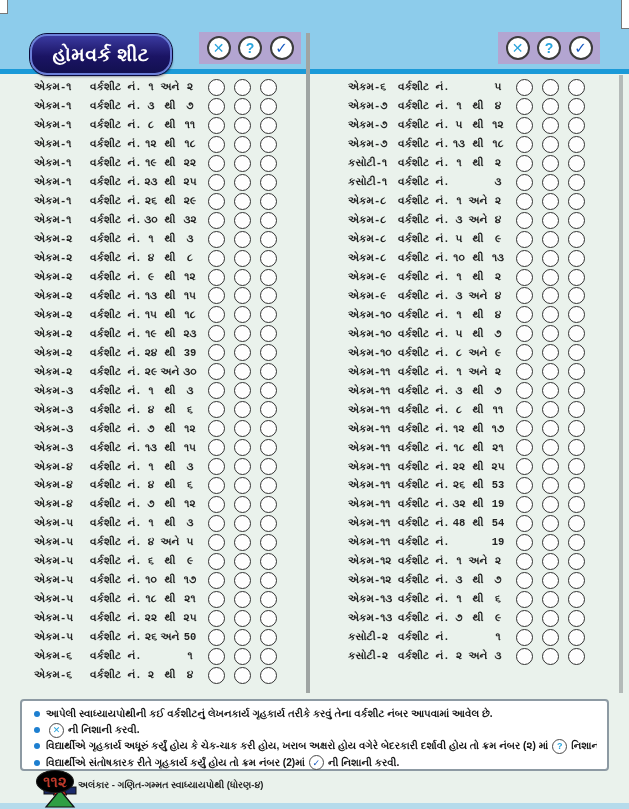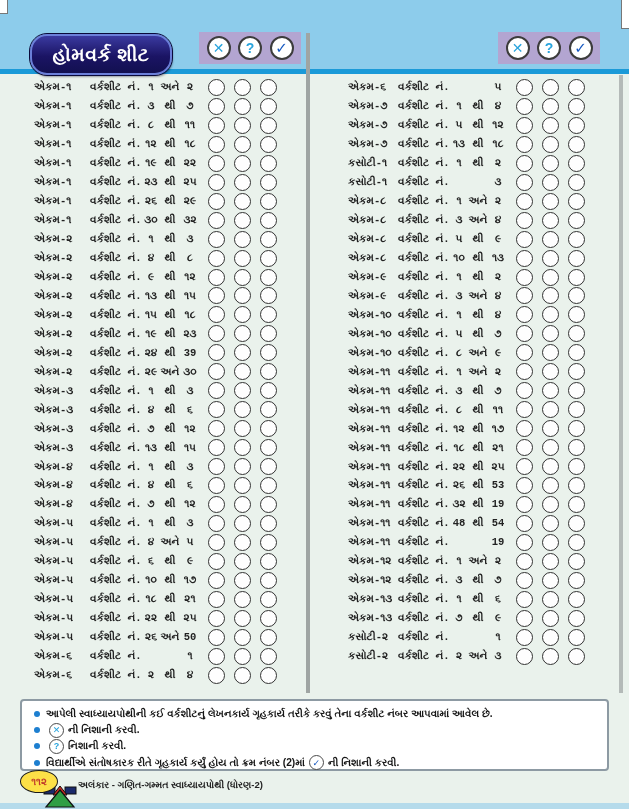--- a/index.html
+++ b/index.html
@@ -61,24 +61,24 @@
   .bullet-dot{width:6px;height:6px;border-radius:50%;background:#1d7fd0;margin-right:6px;flex-shrink:0;}
   .mark-chip{
     display:inline-flex;width:13px;height:13px;margin:0 3px;flex-shrink:0;
     border:1.5px solid #4a4a4a;border-radius:50%;background:#fff;box-sizing:content-box;
     align-items:center;justify-content:center;font-size:9px;font-weight:bold;color:#29a4dd;
   }
   .mark-chip.check{color:#1658c0;}
   .instr-pre{margin-right:1px;} .instr-post{margin-left:1px;text-align:right;}
 
   .page-badge{
-    position:absolute;left:20px;top:770px;width:36px;height:21px;z-index:2;
-    background:#fde047;border:1.7px solid #1a1a1a;border-radius:50%;
+    position:absolute;left:36px;top:770px;width:36px;height:21px;z-index:2;
+    background:#000000;border:1.7px solid #1a1a1a;border-radius:50%;
     display:flex;align-items:center;justify-content:center;
-    color:#c03a2b;font-weight:bold;font-size:10px;
+    color:#c03a2b;font-weight:bold;font-size:15px;
   }
   .mascot{position:absolute;left:40px;top:786px;z-index:1;}
   .book-title{position:absolute;left:78px;top:779px;font-size:9.5px;font-weight:bold;color:#222;white-space:nowrap;}
   .bottom-strip{position:absolute;left:0;bottom:0;width:629px;height:6px;background:#b5dbeb;}
 </style>
 </head>
 <body>
 
 <div class="top-band"></div>
 <div class="corner-notch notch-left"></div>
@@ -938,20 +938,21 @@
     </div>
 
     <div class="instr-line">
       <span class="bullet-dot"></span>
       <span class="mark-chip x">✕</span>
       <span class="instr-post">ની નિશાની કરવી.</span>
     </div>
 
     <div class="instr-line">
       <span class="bullet-dot"></span>
+      <span class="instr-pre">વિદ્યાર્થીએ ગૃહકાર્ય અધૂરું કર્યું હોય કે ચેક-ચાક કરી હોય, ખરાબ અક્ષરો હોય વગેરે બેદરકારી દર્શાવી હોય તો ક્રમ નંબર (૨) માં</span>
       <span class="mark-chip question">?</span>
       <span class="instr-post">નિશાની કરવી.</span>
     </div>
 
     <div class="instr-line">
       <span class="bullet-dot"></span>
       <span class="instr-pre">વિદ્યાર્થીએ સંતોષકારક રીતે ગૃહકાર્ય કર્યું હોય તો ક્રમ નંબર (2)માં</span>
       <span class="mark-chip check">✓</span>
       <span class="instr-post">ની નિશાની કરવી.</span>
     </div>
@@ -961,14 +962,14 @@
   <span>૧૧૨</span>
 </div>
 <div class="mascot">
   <svg width="40" height="22" viewBox="0 0 40 22">
     <rect x="4" y="1" width="11" height="7" fill="#1b2a6b" stroke="#111" stroke-width="1"></rect>
     <rect x="25" y="1" width="11" height="7" fill="#1b2a6b" stroke="#111" stroke-width="1"></rect>
     <path d="M20 0 L27 9 L13 9 Z" fill="#cc2a22" stroke="#111" stroke-width="1"></path>
     <path d="M20 4 L34 21 L6 21 Z" fill="#2f9e44" stroke="#111" stroke-width="1.2"></path>
   </svg>
 </div>
-<div class="book-title">અલંકાર - ગણિત-ગમ્મત સ્વાધ્યાયપોથી (ધોરણ-2)</div>
+<div class="book-title">અલંકાર - ગણિત-ગમ્મત સ્વાધ્યાયપોથી (ધોરણ-૪)</div>
 <div class="bottom-strip"></div>
 
 </body></html>

